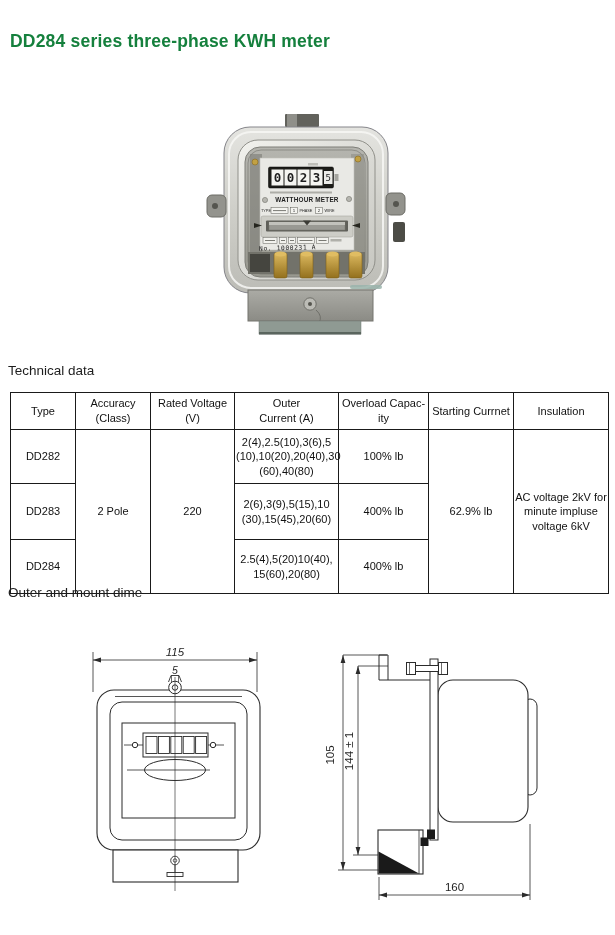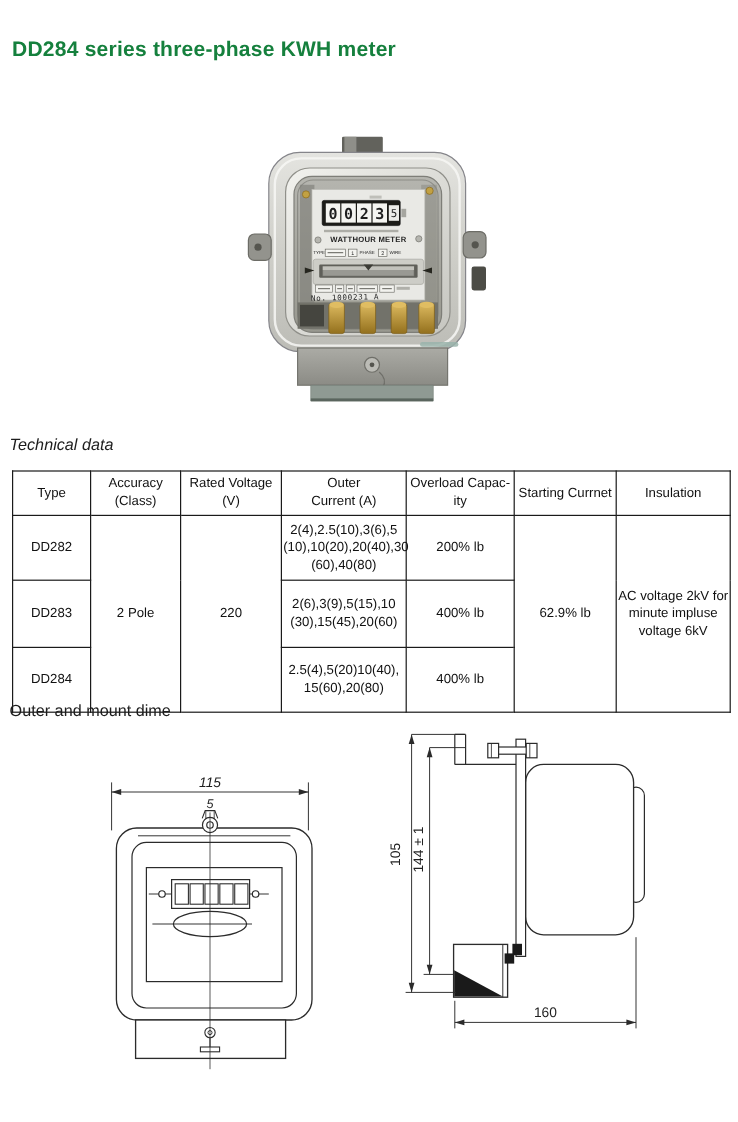--- a/index.html
+++ b/index.html
@@ -2,33 +2,33 @@
 <html><head>
 <meta charset="utf-8">
 <style>
   html,body{margin:0;padding:0;background:#fff;}
   body{width:615px;height:935px;position:relative;overflow:hidden;
        font-family:"Liberation Sans",sans-serif;color:#1b1b1b;}
   .abs{position:absolute;}
   #page-title{left:10px;top:31px;font-size:17.5px;font-weight:bold;color:#15803d;
               letter-spacing:.2px;white-space:nowrap;}
   .sec-h{left:8px;font-size:13.5px;color:#1d1d1d;}
-  #tech-h{top:363px;font-style:italic;}
+  #tech-h{top:363px;}
   #outer-h{top:585px;}
   #photo{left:200px;top:112px;width:215px;height:228px;}
   #tech-table{left:10px;top:392px;border-collapse:collapse;table-layout:fixed;width:598px;}
   #tech-table th,#tech-table td{border:1px solid #1a1a1a;font-size:11px;font-weight:normal;
        text-align:center;vertical-align:middle;padding:2px 1px;line-height:1.32;
        white-space:pre-line;color:#111;}
   #tech-table thead tr{height:37px;}
   #tech-table tbody tr:nth-child(1){height:54px;}
   #tech-table tbody tr:nth-child(2){height:56px;}
   #tech-table tbody tr:nth-child(3){height:54px;}
   #front-drawing{left:60px;top:630px;width:240px;height:290px;font-style:italic;}
-  #side-drawing{left:320px;top:594px;width:260px;height:290px;}
+  #side-drawing{left:320px;top:637px;width:260px;height:290px;}
   svg text{font-family:"Liberation Sans",sans-serif;fill:#1f1f1f;}
   svg .mono{font-family:"DejaVu Sans Mono",monospace;}
 </style>
 </head>
 <body>
 
 <div class="abs" id="page-title">DD284 series three-phase KWH meter</div>
 
 <div class="abs" id="photo">
 <svg viewBox="0 0 215 228" width="215" height="228">
@@ -187,21 +187,21 @@
     </tr>
   </thead>
   <tbody>
     <tr>
       <td>DD282</td>
       <td rowspan="3">2 Pole</td>
       <td rowspan="3">220</td>
       <td>2(4),2.5(10),3(6),5
 (10),10(20),20(40),30
 (60),40(80)</td>
-      <td>200% lb</td>
+      <td>100% lb</td>
       <td rowspan="3">62.9% lb</td>
       <td rowspan="3">AC voltage 2kV for
 minute impluse
 voltage 6kV</td>
     </tr>
     <tr>
       <td>DD283</td>
       <td>2(6),3(9),5(15),10
 (30),15(45),20(60)</td>
       <td>400% lb</td>

